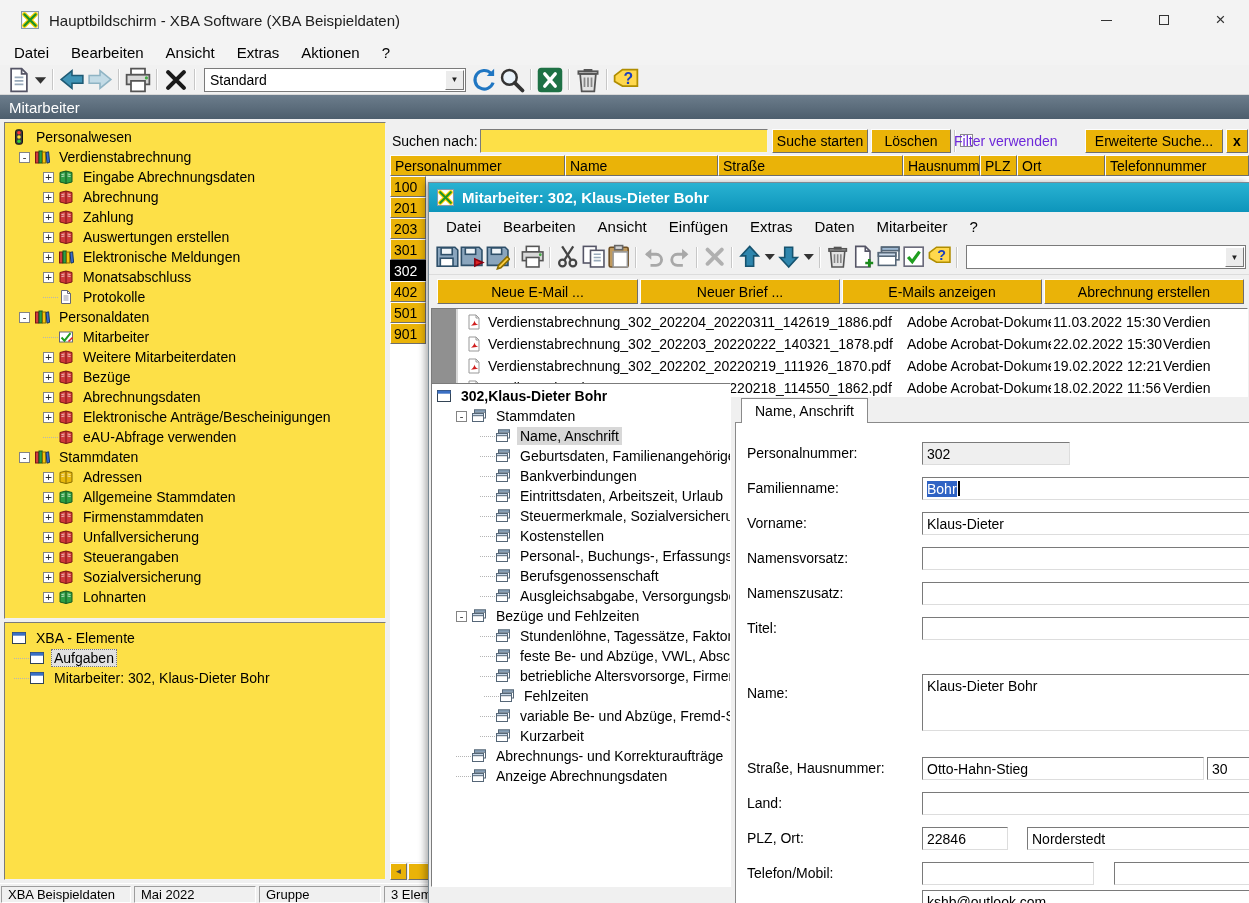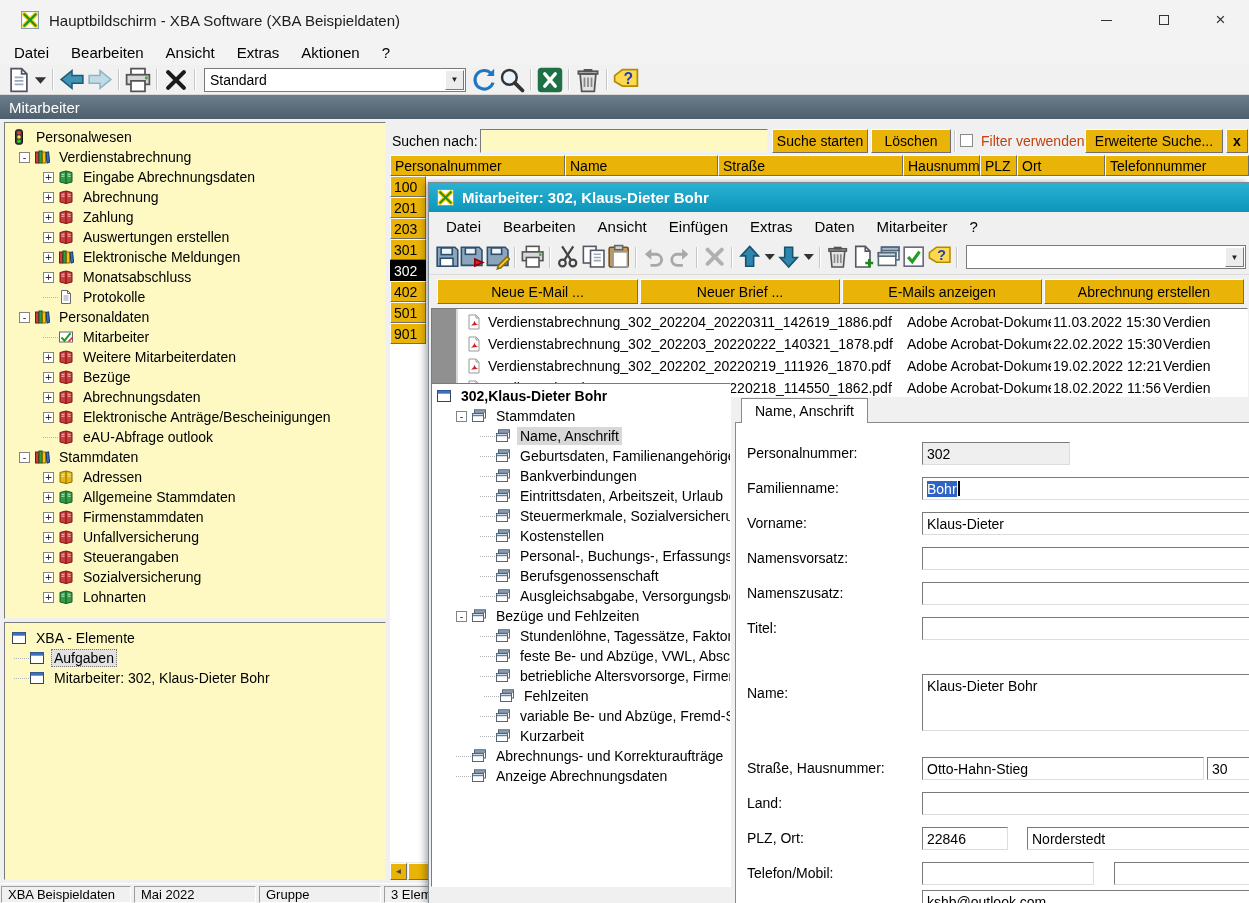--- a/index.html
+++ b/index.html
@@ -1,20 +1,20 @@
 <!DOCTYPE html>
 <html><head>
 <meta charset="utf-8">
 <style>
   *{margin:0;padding:0;box-sizing:border-box}
   html,body{width:1249px;height:903px;overflow:hidden}
   body{position:relative;background:#f0f0f0;font-family:"Liberation Sans","DejaVu Sans",sans-serif;font-size:14px;color:#000;cursor:default}
   .abs{position:absolute}
   .raised{background:#eab308;border:1px solid;border-color:#fdfdfd #6e6e6e #6e6e6e #fdfdfd}
-  .sunken{background:#fef9c3;border:1px solid;border-color:#7b7b7b #f2f2f2 #f2f2f2 #7b7b7b}
+  .sunken{background:#fde047;border:1px solid;border-color:#7b7b7b #f2f2f2 #f2f2f2 #7b7b7b}
   .ico{width:16px;height:16px;flex:none;display:inline-block}
   .ico svg{width:100%;height:100%;display:block}
   .btn{display:flex;align-items:center;justify-content:center;font-size:14px}
 
   #titlebar{left:0;top:0;width:1249px;height:40px;background:#f3f3f3;display:flex;align-items:center}
   #main-app-icon{margin-left:21px;width:18px;height:18px}
   #main-title{margin-left:10px;font-size:15px;color:#1c1c1c}
   #wincontrols{position:absolute;right:0;top:0;height:40px;display:flex}
   .wbtn{width:57px;height:40px;display:flex;align-items:center;justify-content:center;color:#333}
 
@@ -373,21 +373,21 @@
     </div>
     <div class="trow" style="padding-left: 38px;">
       <span class="tspacer"></span>
       <span class="ico">
         <svg viewBox="0 0 16 16">
           <path d="M2 3.5 8 2l6 1.5V13L8 14.5 2 13z" fill="#cf3b3b" stroke="#7a1515"></path>
           <path d="M8 2v12.5" stroke="#7a1515"></path>
           <path d="M3.5 5.5 6.5 5M3.5 7.5 6.5 7M9.5 5 12.5 5.5M9.5 7 12.5 7.5" stroke="#f3d0d0" stroke-width="0.9"></path>
         </svg>
       </span>
-      <span class="tlabel">eAU-Abfrage outlook</span>
+      <span class="tlabel">eAU-Abfrage verwenden</span>
     </div>
     <div class="trow" style="padding-left: 14px;">
       <span class="expander">-</span>
       <span class="ico">
         <svg viewBox="0 0 16 16">
           <rect x="1.5" y="3" width="3.2" height="11" fill="#cf3b3b" stroke="#7a1515"></rect>
           <rect x="5" y="2" width="3.2" height="12" fill="#2f9e44" stroke="#14591f"></rect>
           <rect x="8.5" y="3" width="3.2" height="11" fill="#f2c40f" stroke="#8a6d00"></rect>
           <path d="M12 3.5l2.6-.7 1 10.6-2.6.7z" fill="#3b6fcf" stroke="#17355f"></path>
         </svg>
@@ -506,21 +506,21 @@
 
 <div id="search-row" class="abs">
   <span class="abs" style="left:2px;top:4px">Suchen nach:</span>
   <div class="abs sunken" style="left:90px;top:0;width:288px;height:24px;display:flex;align-items:center;padding-left:4px">
       <span></span>
     </div>
   <div class="abs raised btn" style="left:382px;top:0;width:96px;height:24px">Suche starten</div>
   <div class="abs raised btn" style="left:481px;top:0;width:80px;height:24px">Löschen</div>
   <div class="abs" style="left:564px;top:1px;height:22px;border-left:1px solid #c7c7c7;border-right:1px solid #fff"></div>
   <div class="abs checkbox" style="left:570px;top:5px"></div>
-  <span class="abs" style="left:591px;top:4px;color:#c2410c">Filter verwenden</span>
+  <span class="abs" style="left:564px;top:4px;color:#6d28d9">Filter verwenden</span>
   <div class="abs raised btn" style="left:695px;top:0;width:138px;height:24px">Erweiterte Suche...</div>
   <div class="abs raised btn" style="left:836px;top:0;width:22px;height:24px;font-weight:bold">x</div>
 </div>
 
 <div id="list-bg" class="abs"></div>
 <div id="table-header" class="abs">
     <div class="hcell raised" style="left: 0px; width: 175px;">
       <span>Personalnummer</span>
     </div>
     <div class="hcell raised" style="left: 175px; width: 153px;">

